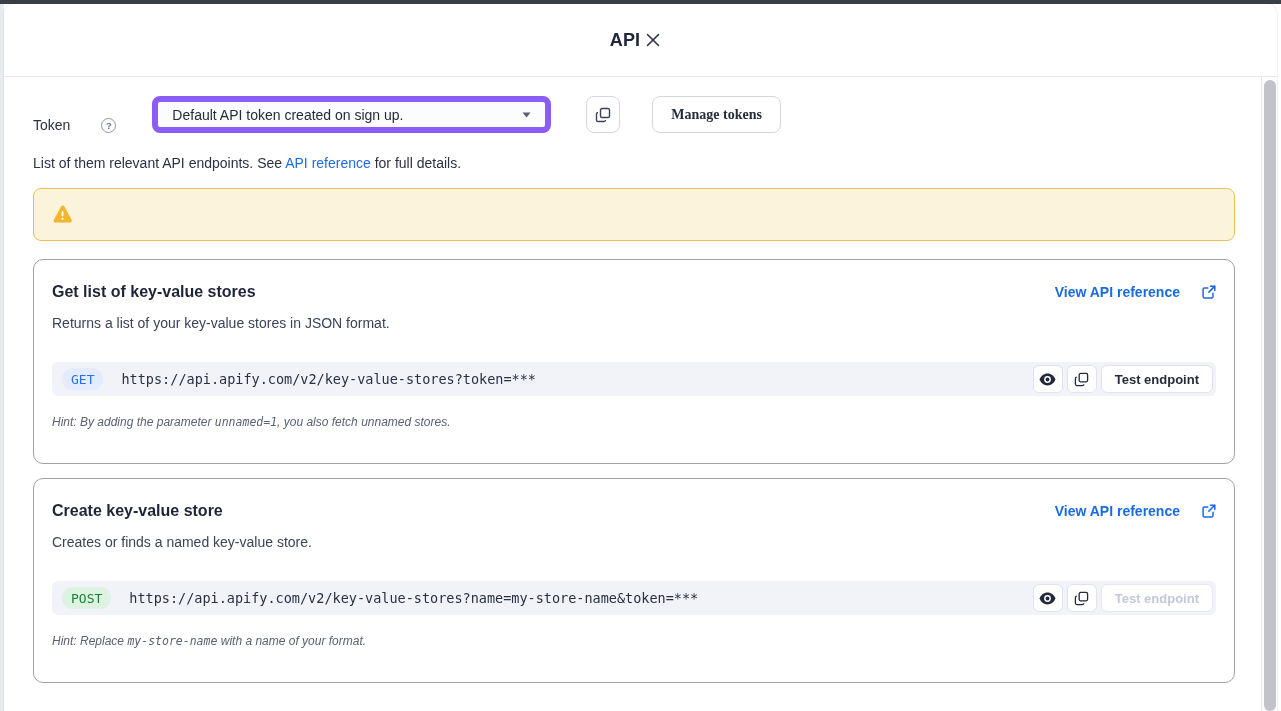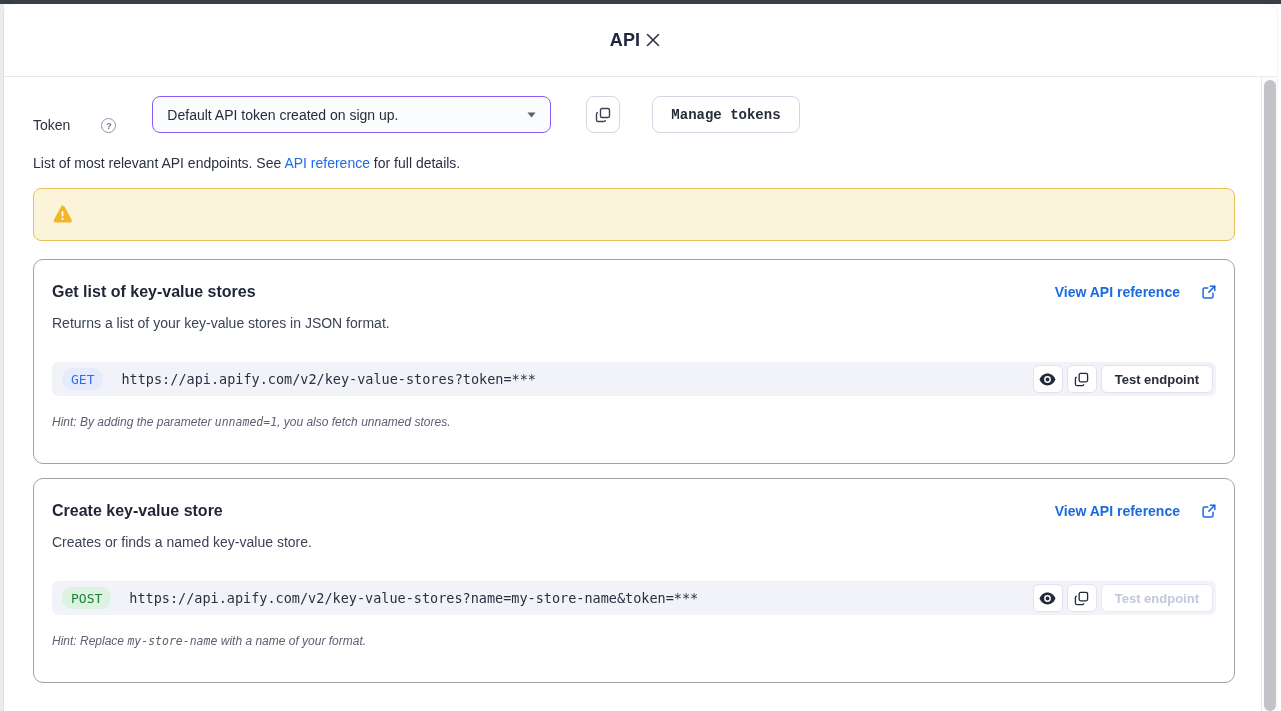--- a/index.html
+++ b/index.html
@@ -31,33 +31,33 @@
 
   
   .token-row { display: flex; align-items: flex-end; gap: 24px; }
   .token-label { font-size: 14px; color: #2b3142; margin-right: 7px; }
   .help-icon {
     width: 15px; height: 15px; border: 1.2px solid #9096a6; border-radius: 50%;
     color: #6b7284; font-size: 9.5px; font-weight: 700; display: inline-flex;
     align-items: center; justify-content: center; margin-right: 12px; flex: none;
   }
   .token-select {
-    width: 399px; height: 37px; border: 1px solid #8b5cf6; border-radius: 8px;
+    width: 399px; height: 37px; border: 6px solid #8b5cf6; border-radius: 8px;
     background: #fbfcfe; display: flex; align-items: center; padding: 0 14px;
     font-size: 14px; color: #272c3a; cursor: pointer;
   }
   .token-select .select-value { flex: 1; }
   .icon-btn {
     height: 37px; border: 1px solid #d2d7e3; border-radius: 8px; background: #fff;
     display: flex; align-items: center; justify-content: center; cursor: pointer;
   }
   .copy-token-btn { width: 34px; margin-left: 11px; }
   .manage-tokens-btn {
     height: 37px; margin-left: 8px; padding: 0 18px; border: 1px solid #d2d7e3;
-    border-radius: 8px; background: #fff; font-family: Liberation Mono, monospace;
+    border-radius: 8px; background: #fff; font-family: Liberation Serif, serif;
     font-size: 14px; font-weight: 700; color: #272c3a; cursor: pointer;
   }
 
   .intro-text { margin-top: 22px; font-size: 14px; color: #2b3142; }
   .text-link { color: #1f6ce6; text-decoration: none; cursor: pointer; }
 
   .warning-banner {
     margin-top: 17px; height: 53px; background: #fbf3da; border: 1px solid #e9c05a;
     border-radius: 8px; display: flex; align-items: center; padding: 0 18px;
   }
@@ -153,21 +153,21 @@
         <span style="display:flex;">
           <svg width="16" height="16" viewBox="0 0 16 16" fill="none" stroke="#3a4152" stroke-width="1.4" stroke-linejoin="round">
             <rect x="5.5" y="1.5" width="9" height="9" rx="1.6"></rect>
             <path d="M10.5 13.0 a1.6 1.6 0 0 1 -1.6 1.5 H3.1 a1.6 1.6 0 0 1 -1.6 -1.6 V7.1 a1.6 1.6 0 0 1 1.5 -1.6"></path>
           </svg>
         </span>
       </button>
       <button class="manage-tokens-btn">Manage tokens</button>
     </div>
 
-    <div class="intro-text"><span>List of most relevant API endpoints. See </span><a class="text-link">API reference</a><span> for full details.</span></div>
+    <div class="intro-text"><span>List of them relevant API endpoints. See </span><a class="text-link">API reference</a><span> for full details.</span></div>
 
     <div class="warning-banner">
       <span style="display:flex;">
         <svg width="21" height="19" viewBox="0 0 21 19">
           <path d="M9.1 1.4 a1.9 1.9 0 0 1 3.3 0 l7.2 13.4 a1.9 1.9 0 0 1 -1.7 2.8 H3.6 a1.9 1.9 0 0 1 -1.7 -2.8 Z" fill="#f2b62c"></path>
           <rect x="9.6" y="6.1" width="1.8" height="5.4" rx="0.9" fill="#fff"></rect>
           <circle cx="10.5" cy="13.8" r="1.1" fill="#fff"></circle>
         </svg>
       </span>
     </div>

